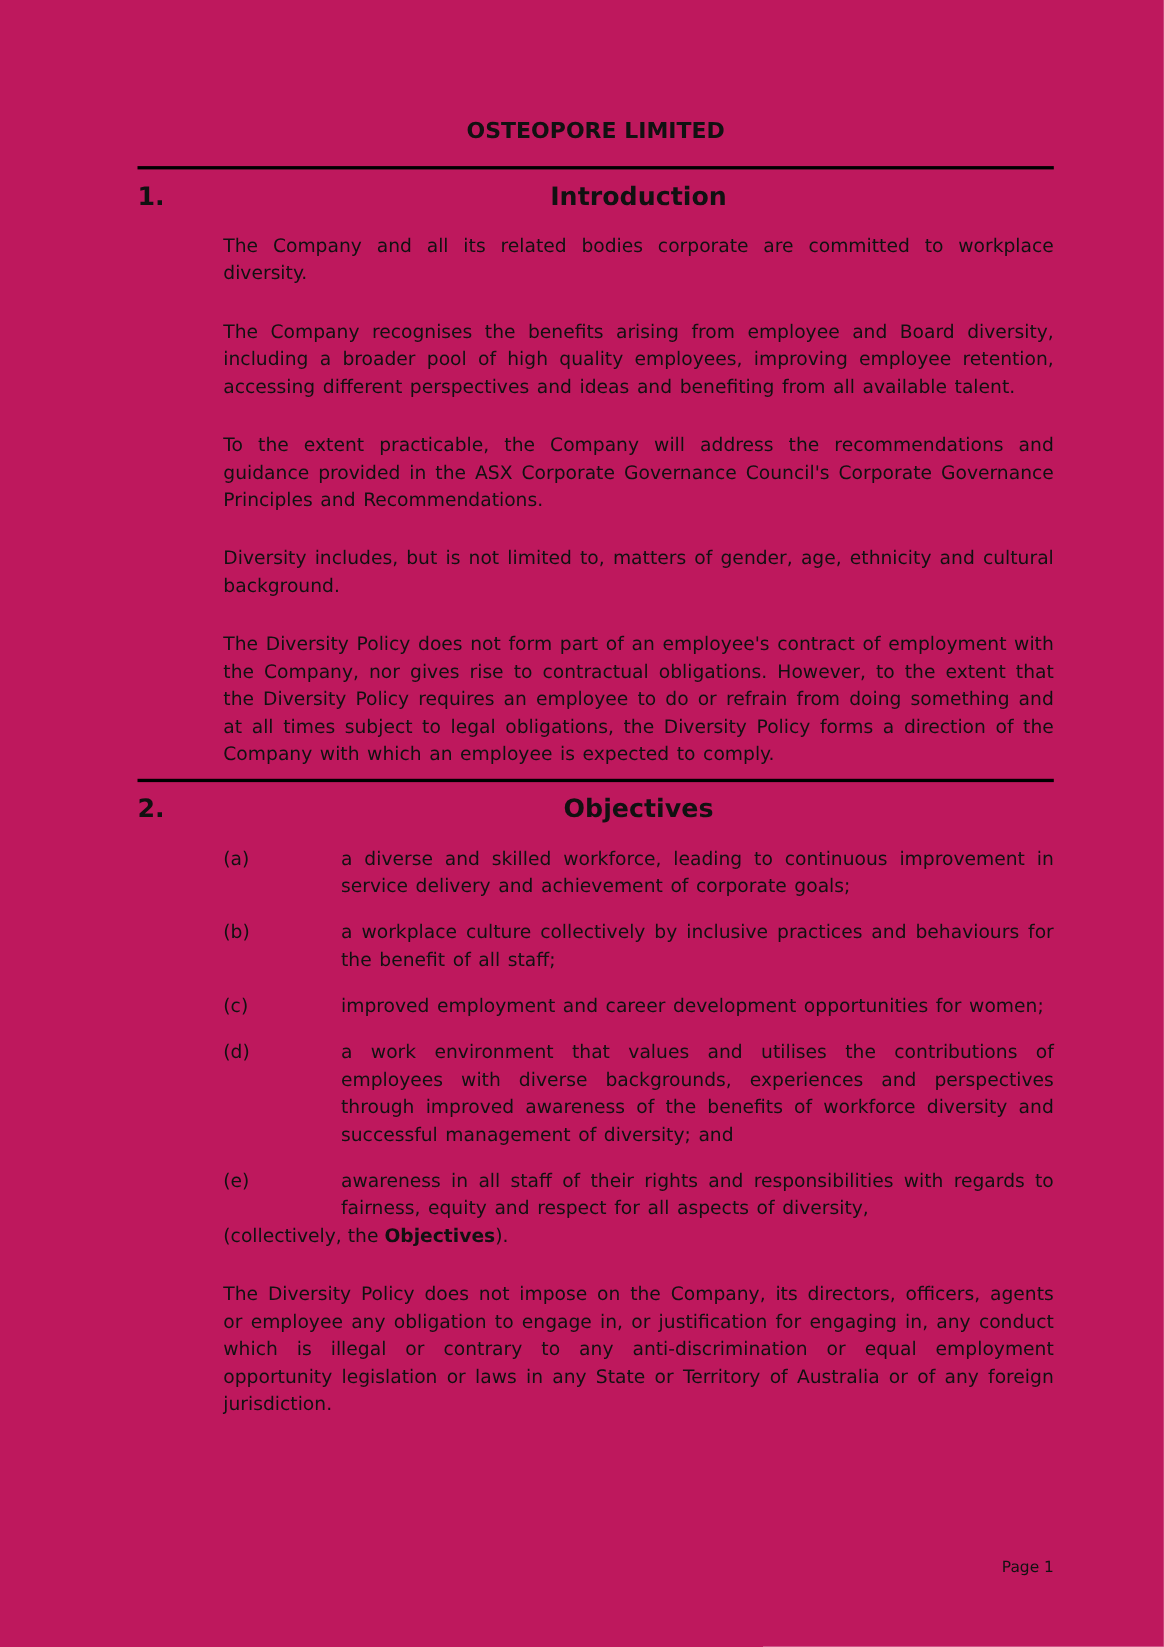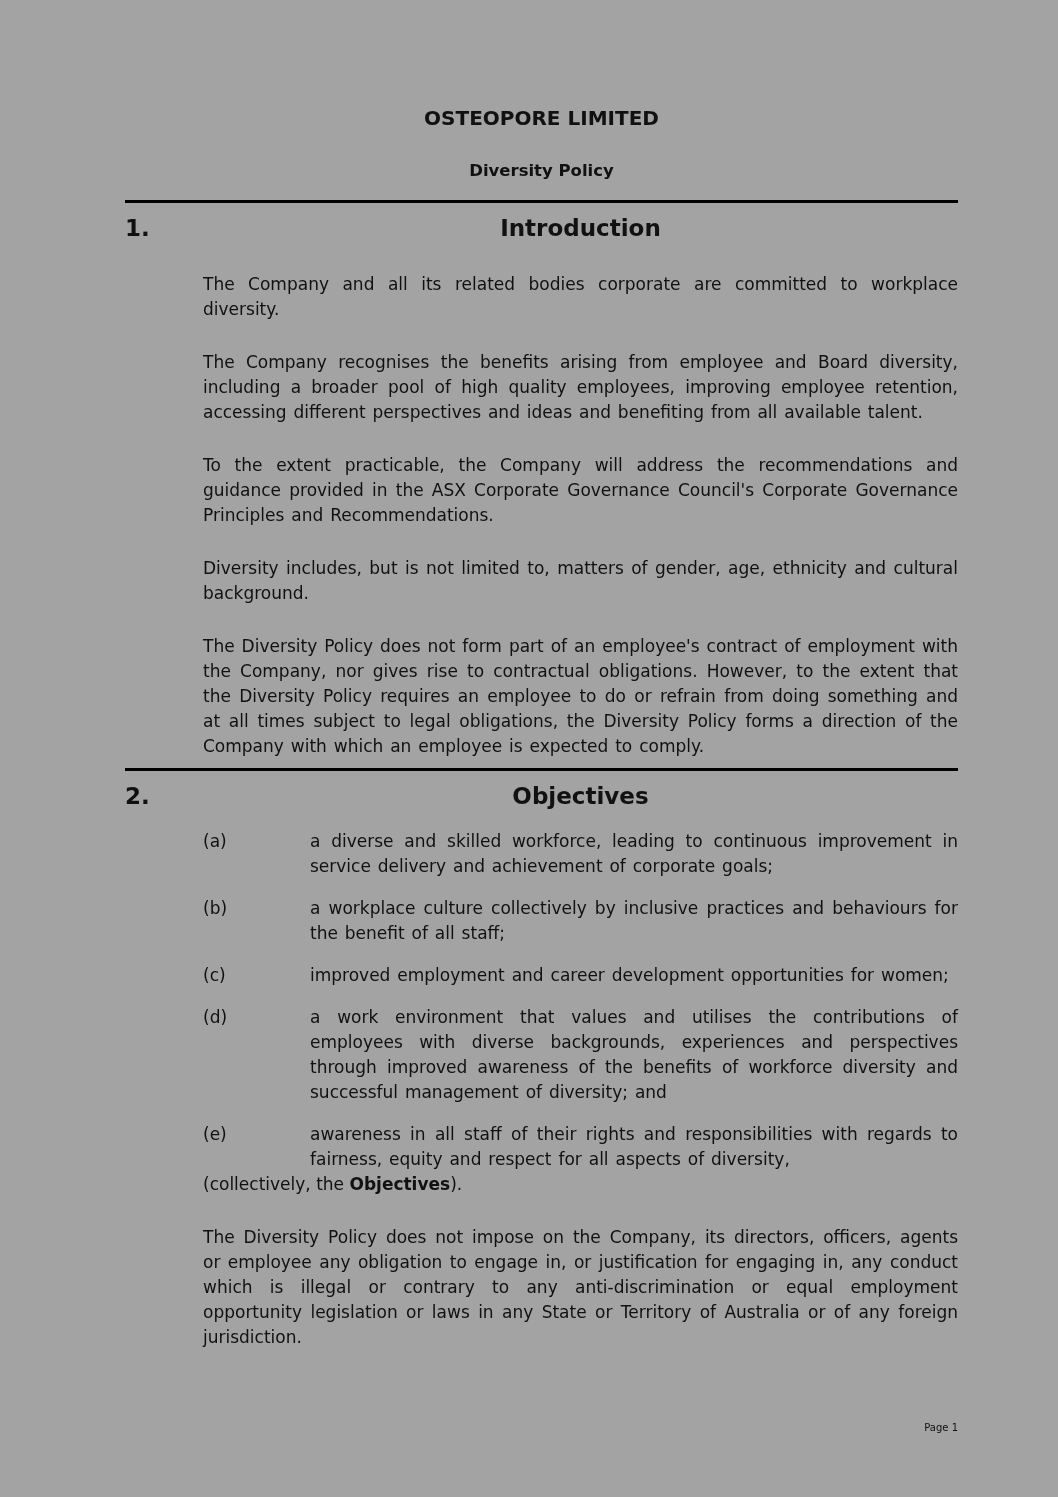--- a/index.html
+++ b/index.html
@@ -9,21 +9,21 @@
     height: 1497px;
     position: relative;
     font-family: "DejaVu Sans", "Liberation Sans", sans-serif;
     color: #111111;
     overflow: hidden;
   }
   .page {
     position: absolute;
     inset: 0;
     padding: 104px 100px 0 125px;
-    background: #a3a3a3;
+    background: #be185d;
   }
   
   .doc-title {
     text-align: center;
     font-weight: bold;
     font-size: 20px;
     line-height: 29px;
     color: #111111;
   }
   .doc-subtitle {
@@ -56,21 +56,21 @@
   
   .body-indent { margin-left: 78px; }
   p.body {
     font-size: 17px;
     line-height: 25px;
     text-align: justify;
     word-spacing: 1.5px;
     margin-top: 28px;
     color: #111111;
   }
-  p.body.first { margin-top: 28px; }
+  p.body.first { margin-top: 17px; }
   
   .list-item {
     display: flex;
     margin-top: 17px;
     font-size: 17px;
     line-height: 25px;
     color: #111111;
   }
   .list-label { flex: 0 0 75px; }
   .list-text { flex: 1; text-align: justify; word-spacing: 1.5px; margin-left: 32px; }
@@ -79,34 +79,33 @@
     font-size: 17px;
     line-height: 25px;
     color: #111111;
   }
   p.collective b { font-weight: bold; }
   
   .footer {
     position: absolute;
     right: 100px;
     bottom: 64px;
-    font-size: 10px;
+    font-size: 14px;
     color: #111111;
     text-align: center;
   }
 </style>
 </head>
 <body>
 
 <div class="page">
 
   <div class="doc-title">
     <div>OSTEOPORE LIMITED</div>
   </div>
-  <div class="doc-subtitle">Diversity Policy</div>
 
   <hr class="rule rule-1">
   <section>
     <div class="section-head">
       <span class="sec-num">1.</span>
       <span class="sec-title">Introduction</span>
     </div>
     <div class="body-indent">
       <p class="body first">The Company and all its related bodies corporate are committed to workplace diversity.</p>
       <p class="body">The Company recognises the benefits arising from employee and Board diversity, including a broader pool of high quality employees, improving employee retention, accessing different perspectives and ideas and benefiting from all available talent.</p>

